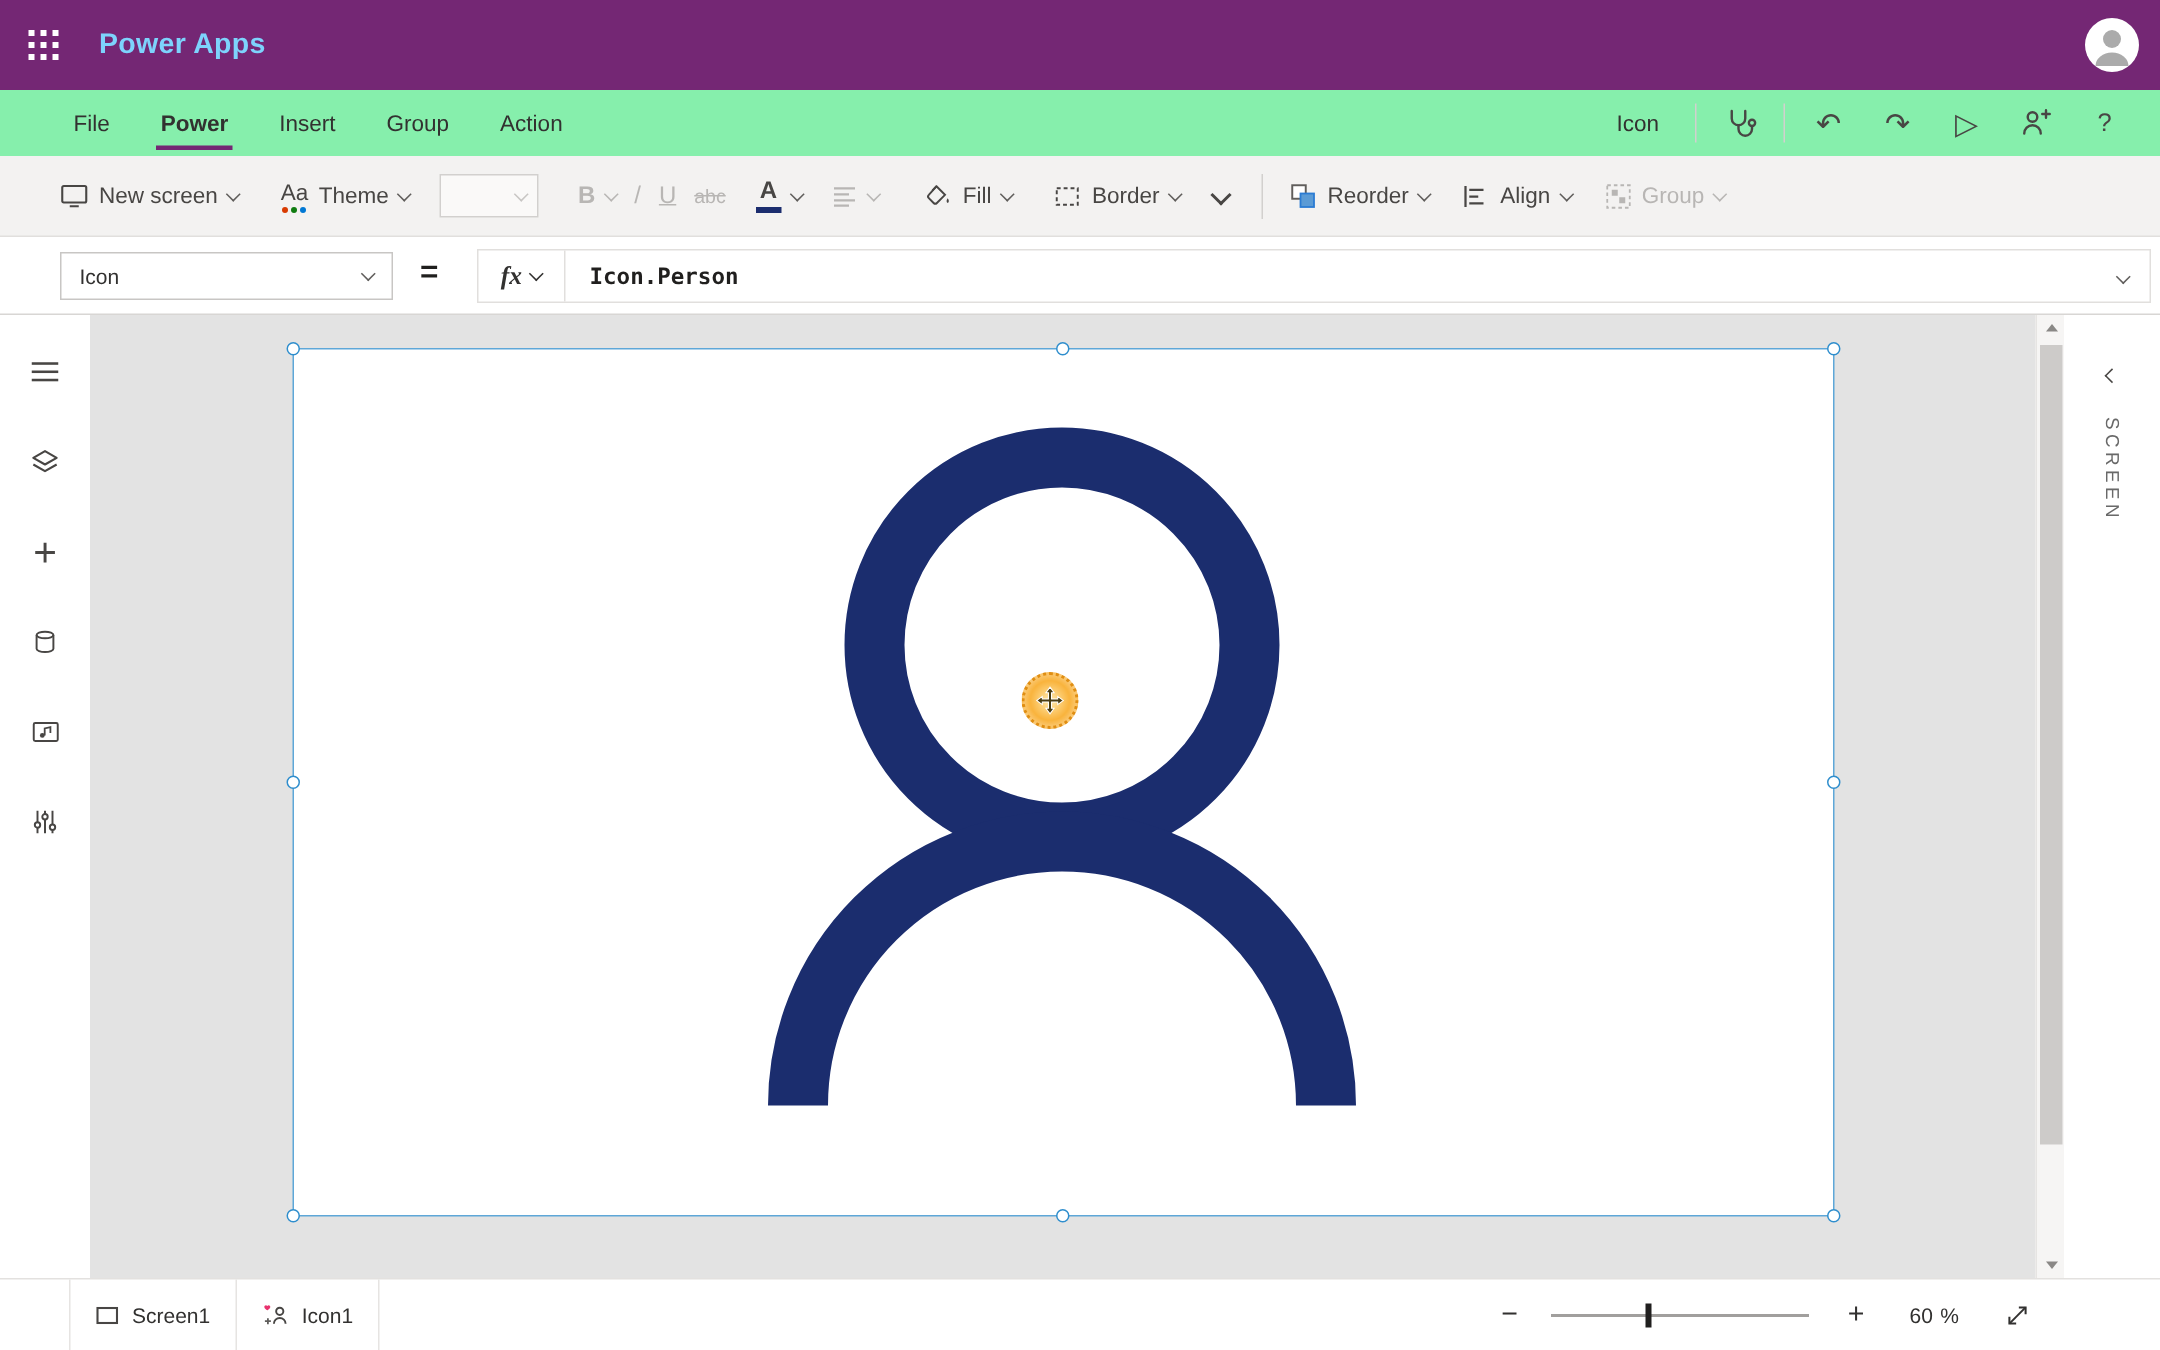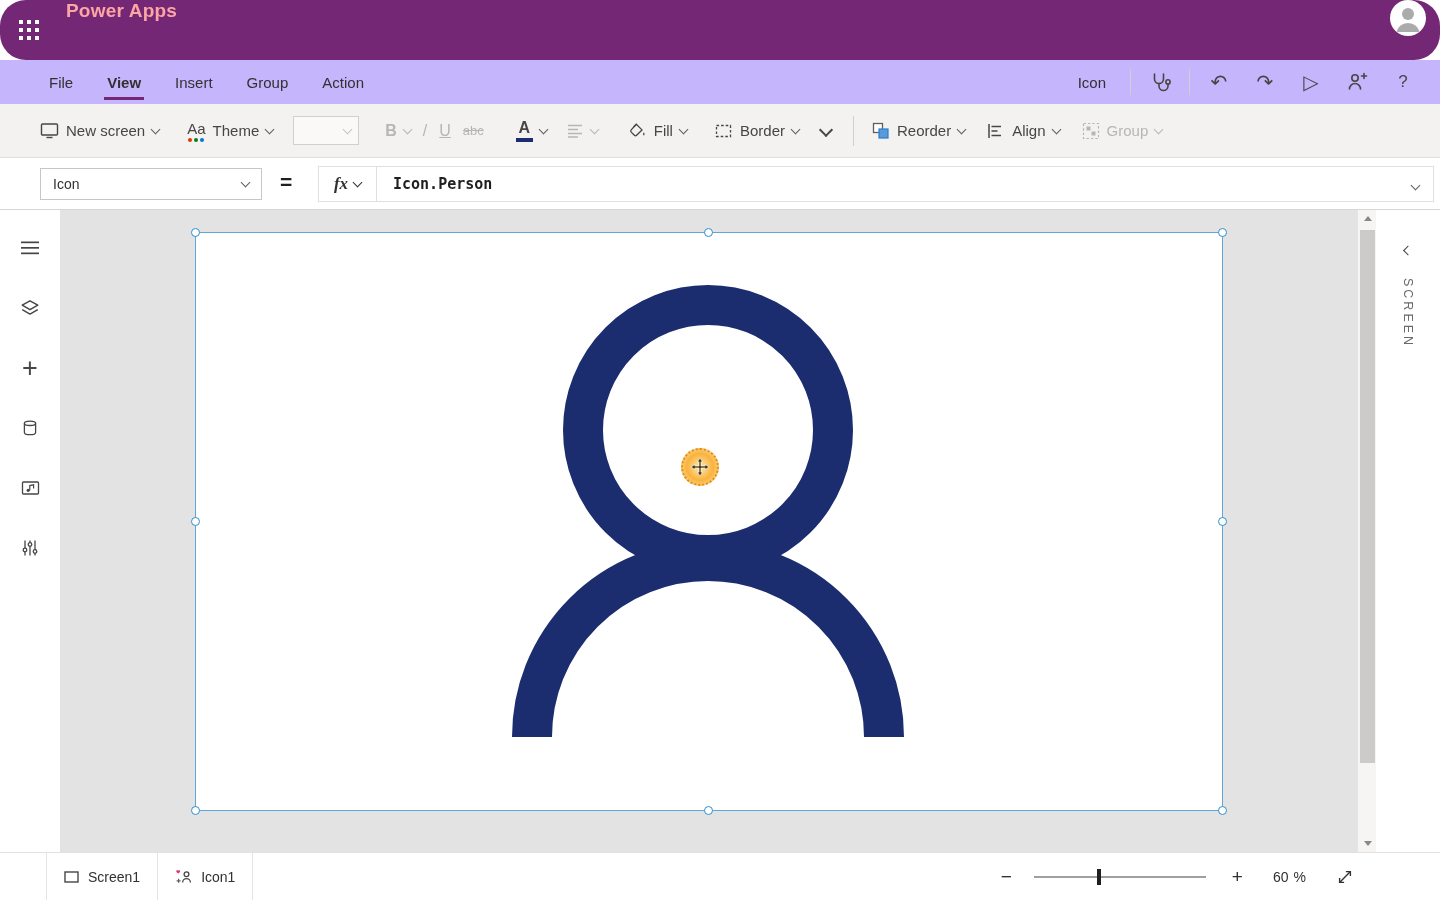--- a/index.html
+++ b/index.html
@@ -13,35 +13,35 @@
 
   
   .chev { display:inline-block; width:7px; height:7px;
     border-right:1.6px solid currentColor; border-bottom:1.6px solid currentColor;
     transform:rotate(45deg); margin-top:-3px; }
   .chev.left { transform:rotate(135deg); }
   .chev.big { width:10px; height:10px; border-width:2px; }
 
   
   .topbar { position:absolute; top:0; left:0; right:0; height:60px;
-    background:#742774; color:#fca5a5; display:flex; align-items:flex-start;border-radius:26px; }
+    background:#742774; color:#7dd3fc; display:flex; align-items:center; }
   .waffle-btn { width:58px; height:60px; display:flex; align-items:center; justify-content:center; }
   .waffle-grid { display:grid; grid-template-columns:repeat(3,4px); grid-gap:4px; }
   .waffle-grid i { width:4px; height:4px; background:#fff; display:block; }
   .app-title { font-size:19px; font-weight:700; margin-left:8px; letter-spacing:.2px; }
   .top-right { margin-left:auto; display:flex; align-items:center; gap:14px; padding-right:14px; }
   .env { display:flex; align-items:center; gap:10px; cursor:pointer; }
   .env-label { font-size:12px; opacity:.95; }
   .env-name { font-size:17px; }
   .avatar { width:36px; height:36px; border-radius:50%; background:#fff;
     display:flex; align-items:center; justify-content:center; overflow:hidden; }
 
   
   .menubar { position:absolute; top:60px; left:0; right:0; height:44px;
-    background:#c4b5fd; display:flex; align-items:stretch; padding-left:32px; }
+    background:#86efac; display:flex; align-items:stretch; padding-left:32px; }
   .menu-item { position:relative; display:flex; align-items:center; padding:0 17px;
     font-size:15px; color:#323130; cursor:pointer; }
   .menu-item.active { font-weight:700; }
   .menu-item.active::after { content:""; position:absolute; left:14px; right:14px;
     bottom:4px; height:3px; background:#742774; }
   .menu-right { margin-left:auto; display:flex; align-items:center; padding-right:14px; }
   .ctx-label { font-size:15px; color:#323130; margin-right:18px; }
   .mdiv { width:1px; height:26px; background:#d2d0ce; margin:0 6px; }
   .mbtn { width:46px; height:44px; display:flex; align-items:center; justify-content:center;
     font-size:20px; color:#484644; }
@@ -167,21 +167,21 @@
         <svg width="34" height="34" viewBox="0 0 34 34">
           <circle cx="17" cy="13" r="6" fill="#ababab"></circle>
           <path d="M6 31 a11 9 0 0 1 22 0 Z" fill="#ababab"></path>
         </svg>
       </div>
     </div>
   </header>
 
   <nav class="menubar">
     <span class="menu-item">File</span>
-    <span class="menu-item active">View</span>
+    <span class="menu-item active">Power</span>
     <span class="menu-item">Insert</span>
     <span class="menu-item">Group</span>
     <span class="menu-item">Action</span>
 
     <div class="menu-right">
       <span class="ctx-label">Icon</span>
       <span class="mdiv"></span>
       <button class="mbtn">
         <span>
           <svg width="24" height="24" viewBox="0 0 24 24" fill="none" stroke="#484644" stroke-width="1.6" stroke-linecap="round">
@@ -248,21 +248,21 @@
     <button class="rbtn disabled">
       <span class="fmt b">B</span>
       <span class="chev"></span>
     </button>
     <button class="rbtn disabled">
       <span class="fmt">/</span>
     </button>
     <button class="rbtn disabled">
       <span class="fmt u">U</span>
     </button>
-    <button class="rbtn disabled" style="margin-right:20px">
+    <button class="rbtn disabled" style="margin-right:8px">
       <span class="fmt s">abc</span>
     </button>
 
     <button class="rbtn" style="margin-right:8px">
       <span class="fc-wrap">
         <span class="fmt b" style="color:#484644">A</span>
         <span class="fc-bar"></span>
       </span>
       <span class="chev"></span>
     </button>

